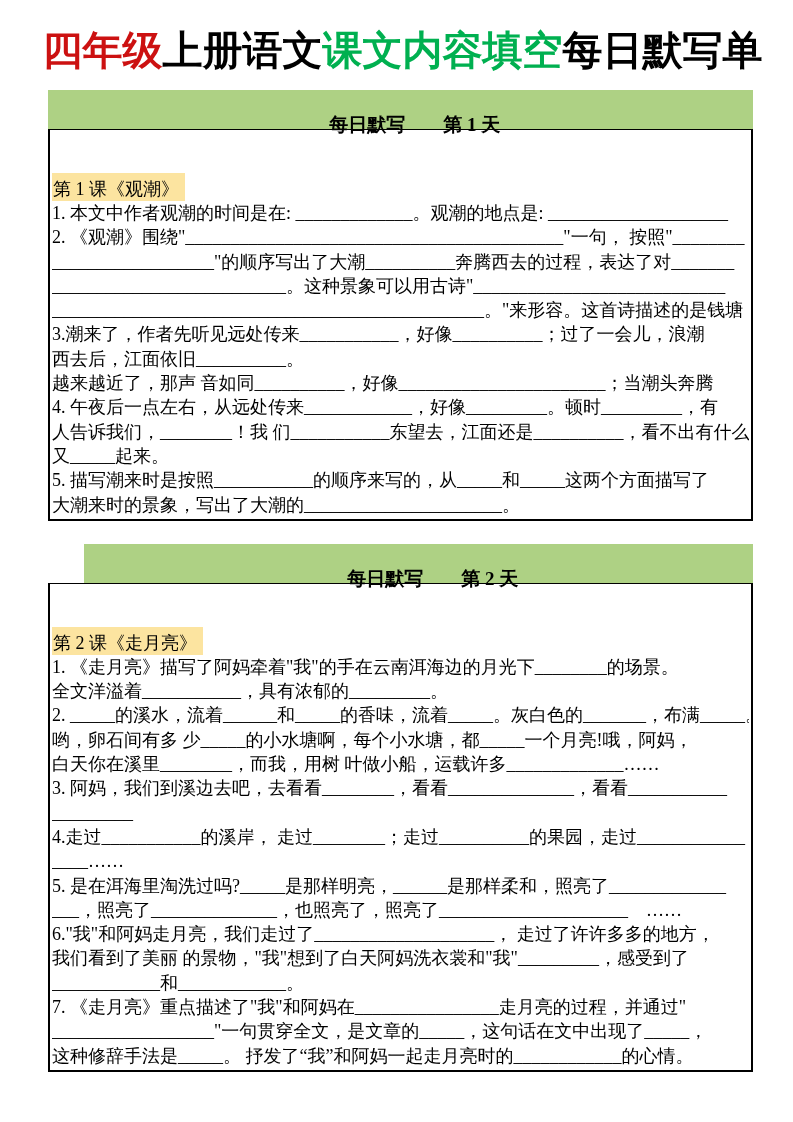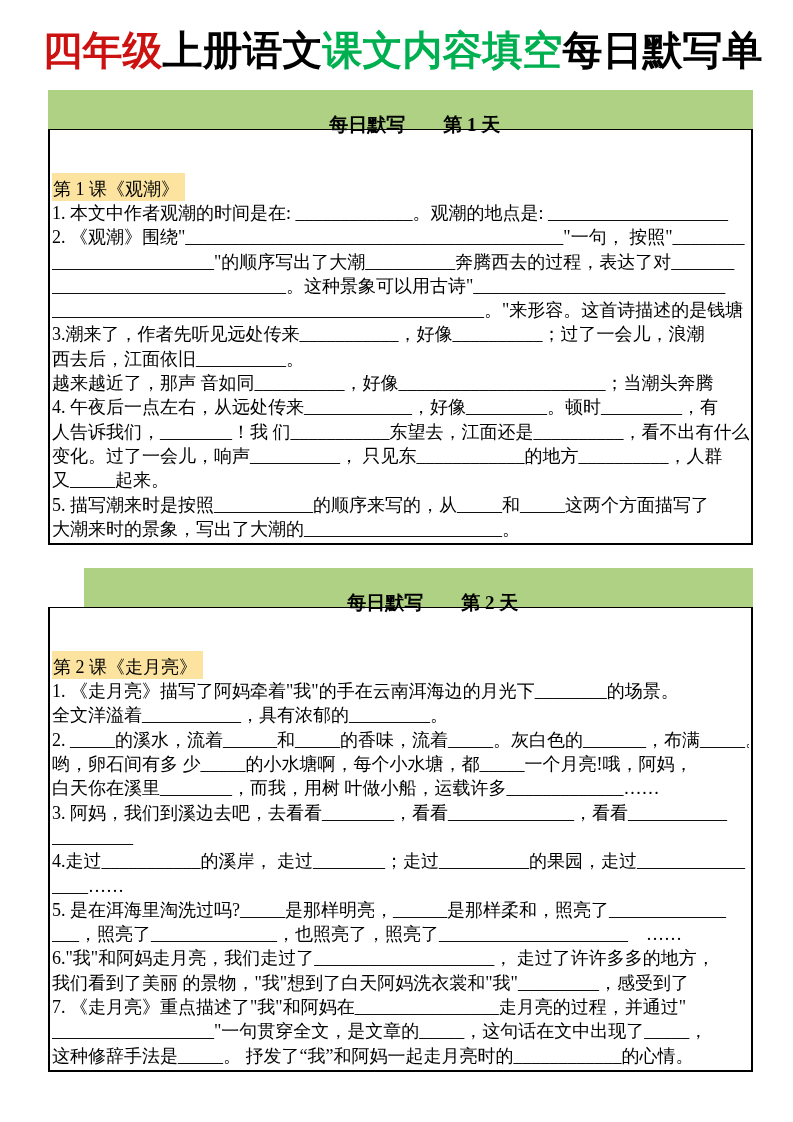--- a/index.html
+++ b/index.html
@@ -82,21 +82,20 @@
       <div class="line">1. 本文中作者观潮的时间是在: _____________。观潮的地点是: ____________________</div>
       <div class="line">2. 《观潮》围绕"__________________________________________"一句， 按照"________</div>
       <div class="line">__________________"的顺序写出了大潮__________奔腾西去的过程，表达了对_______</div>
       <div class="line">__________________________。这种景象可以用古诗"____________________________</div>
       <div class="line">________________________________________________。"来形容。这首诗描述的是钱塘</div>
       <div class="line">3.潮来了，作者先听见远处传来___________，好像__________；过了一会儿，浪潮</div>
       <div class="line">西去后，江面依旧__________。</div>
       <div class="line">越来越近了，那声 音如同__________，好像_______________________；当潮头奔腾</div>
       <div class="line">4. 午夜后一点左右，从远处传来____________，好像_________。顿时_________，有</div>
       <div class="line">人告诉我们，________！我 们___________东望去，江面还是__________，看不出有什么</div>
-      <div class="line">变化。过了一会儿，响声__________， 只见东____________的地方__________，人群</div>
       <div class="line">又_____起来。</div>
       <div class="line">5. 描写潮来时是按照___________的顺序来写的，从_____和_____这两个方面描写了</div>
       <div class="line">大潮来时的景象，写出了大潮的______________________。</div>
     </div>
 
     <div class="banner second">
       <span>每日默写　　第 2 天</span>
     </div>
     <div class="qbox">
       <div>
@@ -108,19 +107,20 @@
       <div class="line">哟，卵石间有多 少_____的小水塘啊，每个小水塘，都_____一个月亮!哦，阿妈，</div>
       <div class="line">白天你在溪里________，而我，用树 叶做小船，运载许多_____________……</div>
       <div class="line">3. 阿妈，我们到溪边去吧，去看看________，看看______________，看看___________</div>
       <div class="line">_________</div>
       <div class="line">4.走过___________的溪岸， 走过________；走过__________的果园，走过____________</div>
       <div class="line">____……</div>
       <div class="line">5. 是在洱海里淘洗过吗?_____是那样明亮，______是那样柔和，照亮了_____________</div>
       <div class="line">___，照亮了______________，也照亮了，照亮了_____________________　……</div>
       <div class="line">6."我"和阿妈走月亮，我们走过了____________________， 走过了许许多多的地方，</div>
       <div class="line">我们看到了美丽 的景物，"我"想到了白天阿妈洗衣裳和"我"_________，感受到了</div>
+      <div class="line">____________和____________。</div>
       <div class="line">7. 《走月亮》重点描述了"我"和阿妈在________________走月亮的过程，并通过"</div>
       <div class="line">__________________"一句贯穿全文，是文章的_____，这句话在文中出现了_____，</div>
       <div class="line">这种修辞手法是_____。 抒发了“我”和阿妈一起走月亮时的____________的心情。</div>
     </div>
 
   </div>
 </div>
 
 </body></html>

